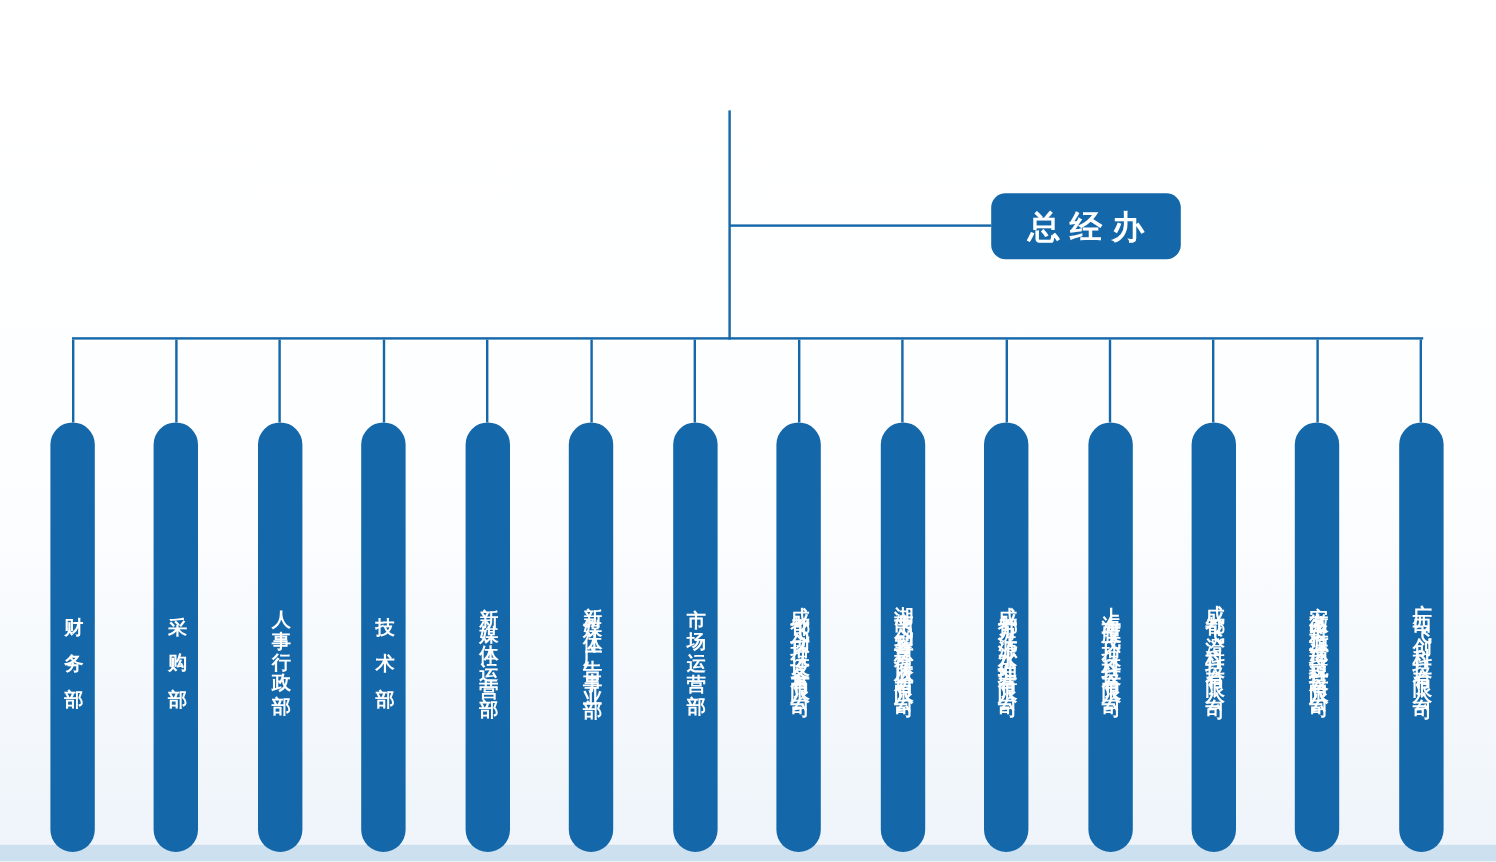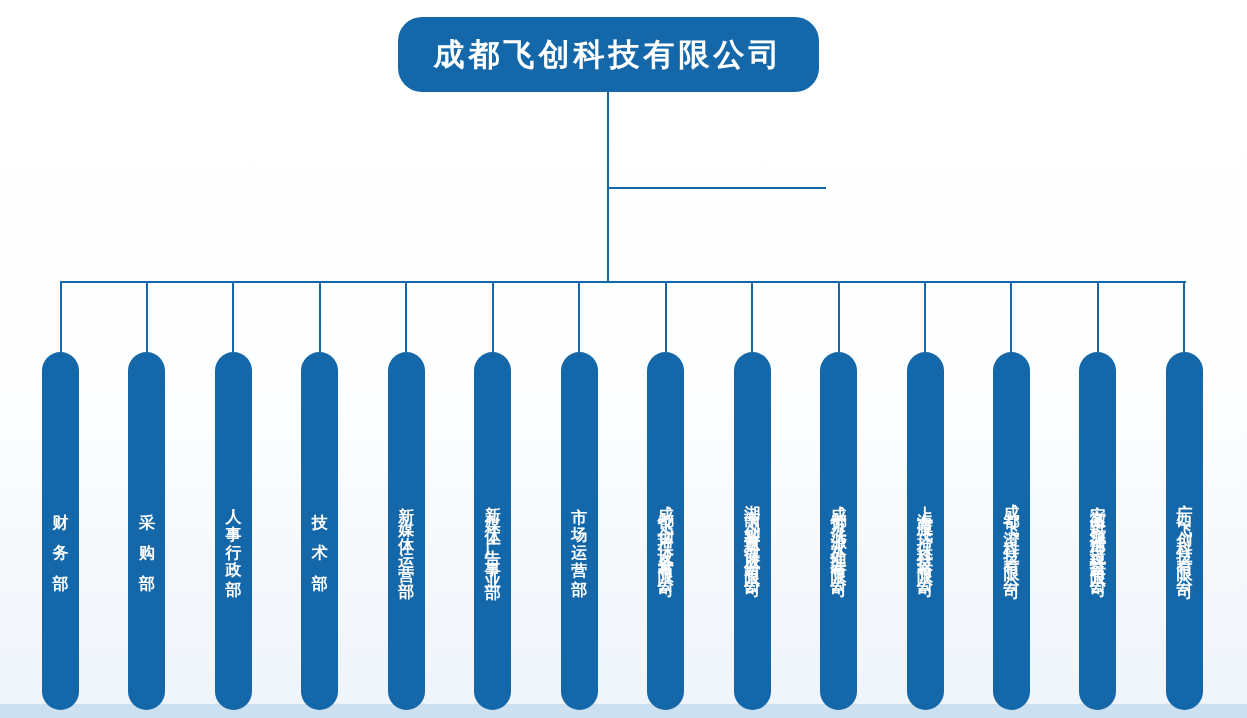--- a/index.html
+++ b/index.html
@@ -114,27 +114,27 @@
     white-space: nowrap;
   }
 </style>
 </head>
 <body>
 
 <div class="canvas">
 
   <div class="footer-strip"></div>
 
-  <div class="root-node">
-    <span class="node-label">成都飞创科技有限公司</span>
-  </div>
 
   <div class="trunk-line"></div>
   <div class="branch-line"></div>
 
+  <div class="gm-node">
+    <span class="node-label">总经办</span>
+  </div>
 
   <div class="hline"></div>
 
   <div class="dept-row" id="dept-row">
   <div class="dept">
     <div class="drop"></div>
     <div class="pill">
       <div class="vtext" style="letter-spacing: 30px; margin-bottom: -30px;">财务部</div>
     </div>
   </div>

